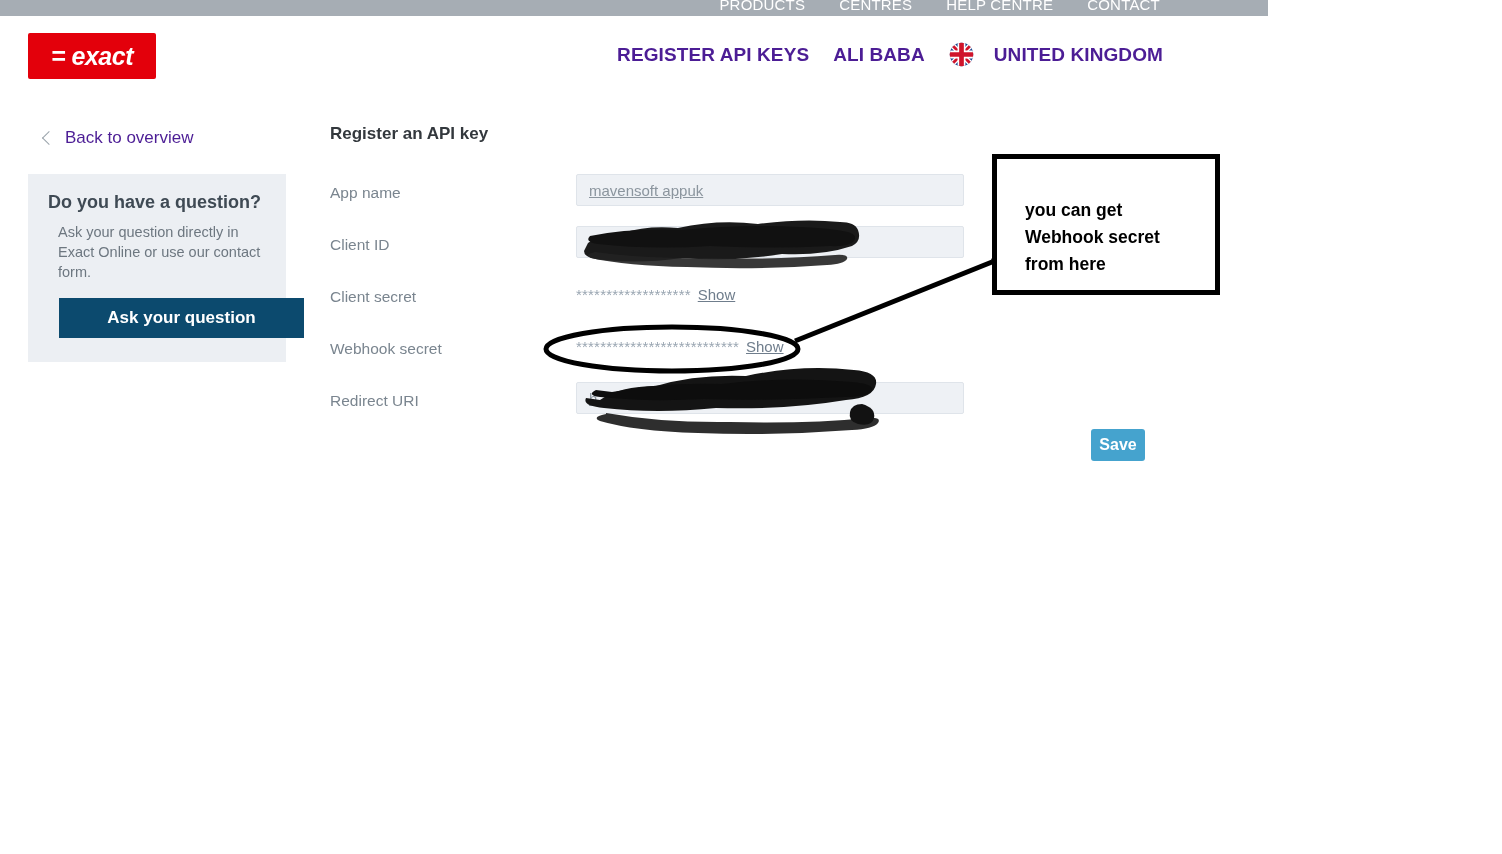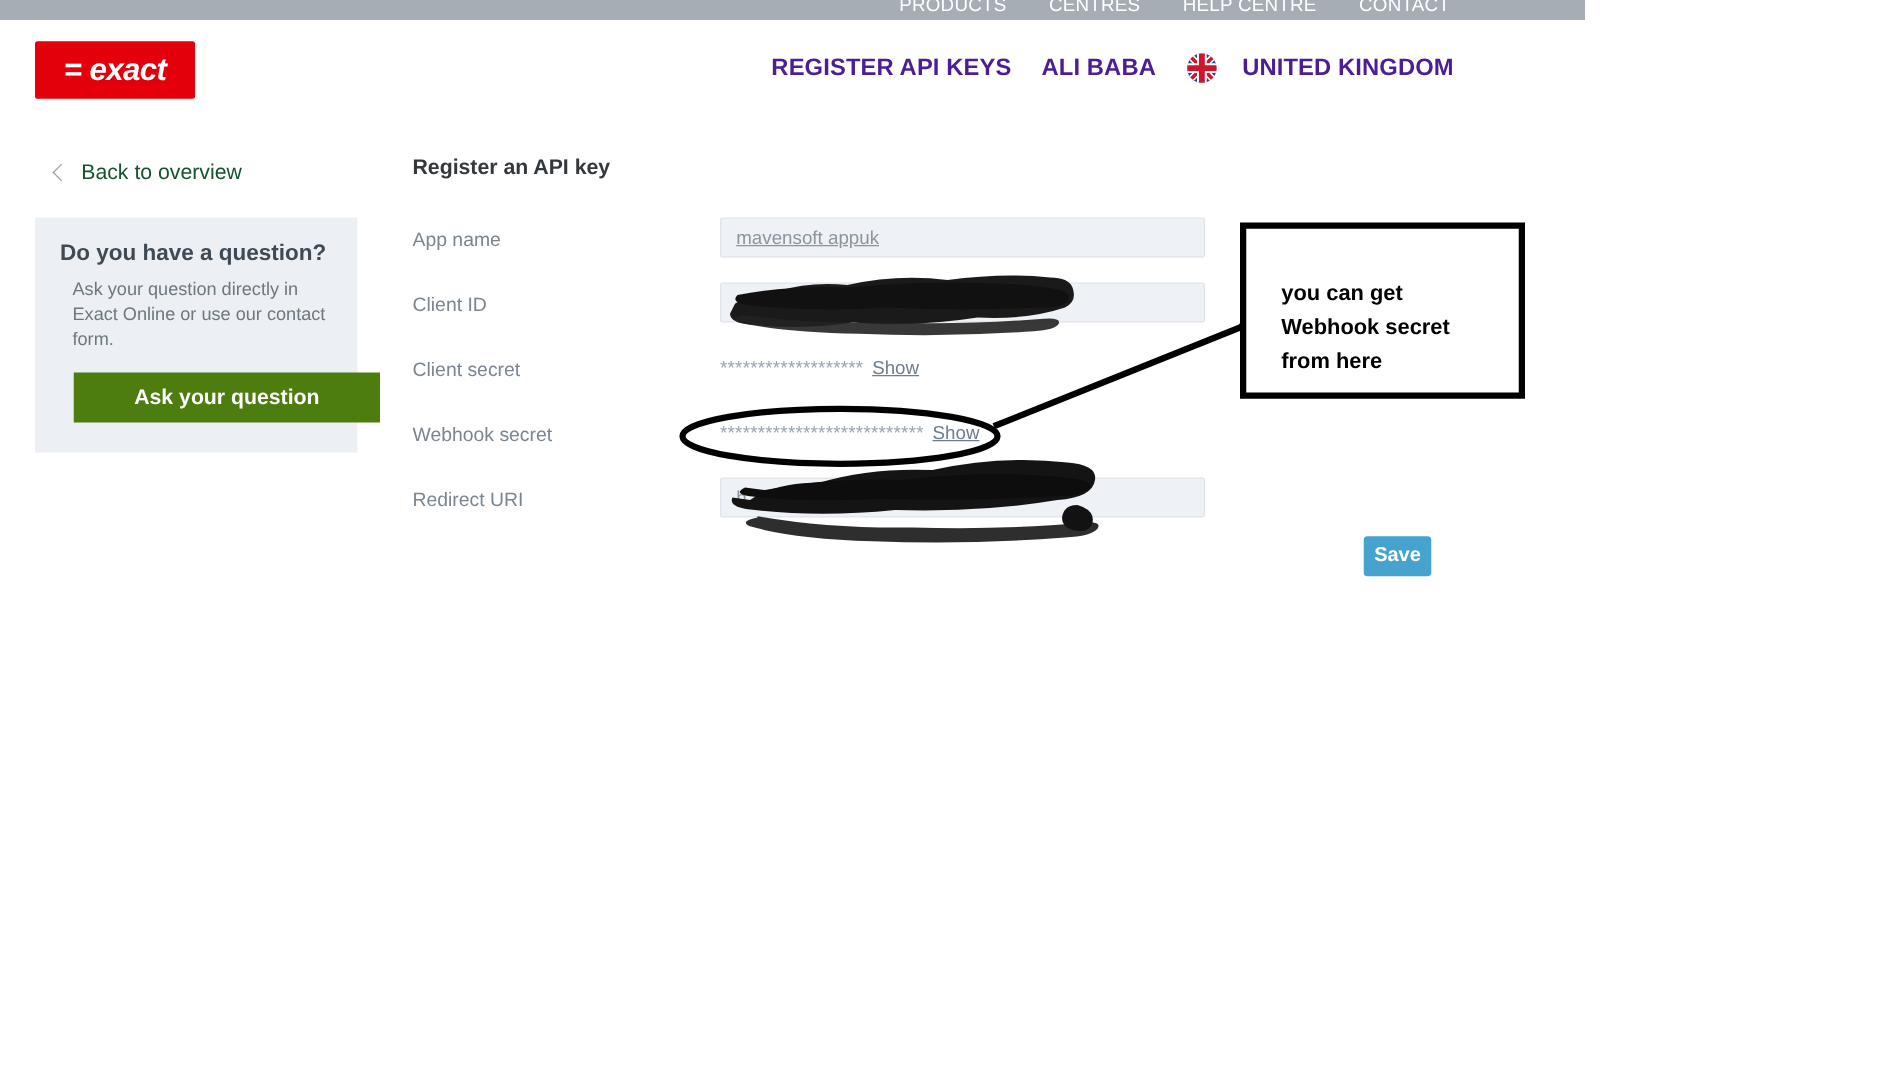--- a/index.html
+++ b/index.html
@@ -111,21 +111,21 @@
   .sidebar {
     position: absolute;
     left: 28px;
     top: 128px;
     width: 258px;
   }
   .back-link {
     display: flex;
     align-items: center;
     gap: 11px;
-    color: #14532d;
+    color: #4c1d95;
     font-size: 17px;
     text-decoration: none;
     margin-left: 16px;
     margin-bottom: 26px;
   }
   .chev {
     display: inline-block;
     width: 9px;
     height: 9px;
     border-left: 1.6px solid #9aa3ab;
@@ -151,21 +151,21 @@
     color: #6d7780;
     line-height: 20px;
     margin: 0 0 0 10px;
     width: 215px;
   }
   .qbox-btn {
     margin-top: 16px;
     margin-left: 11px;
     width: 245px;
     height: 40px;
-    background: #4d7c0f;
+    background: #0c4a6e;
     border: none;
     color: #ffffff;
     font-family: "Liberation Sans", sans-serif;
     font-size: 17px;
     font-weight: bold;
     cursor: pointer;
     display: flex;
     align-items: center;
     justify-content: center;
   }
@@ -262,21 +262,20 @@
   }
   .annot-box {
     position: absolute;
     left: 992px;
     top: 154px;
     width: 228px;
     height: 141px;
     border: 5px solid #000000;
     background: #ffffff;
     box-sizing: border-box;
-    margin-top: 24px;
   }
   .annot-text {
     position: absolute;
     left: 28px;
     top: 38px;
     font-size: 17.5px;
     font-weight: bold;
     color: #000000;
     line-height: 27px;
     font-family: "Liberation Sans", sans-serif;

